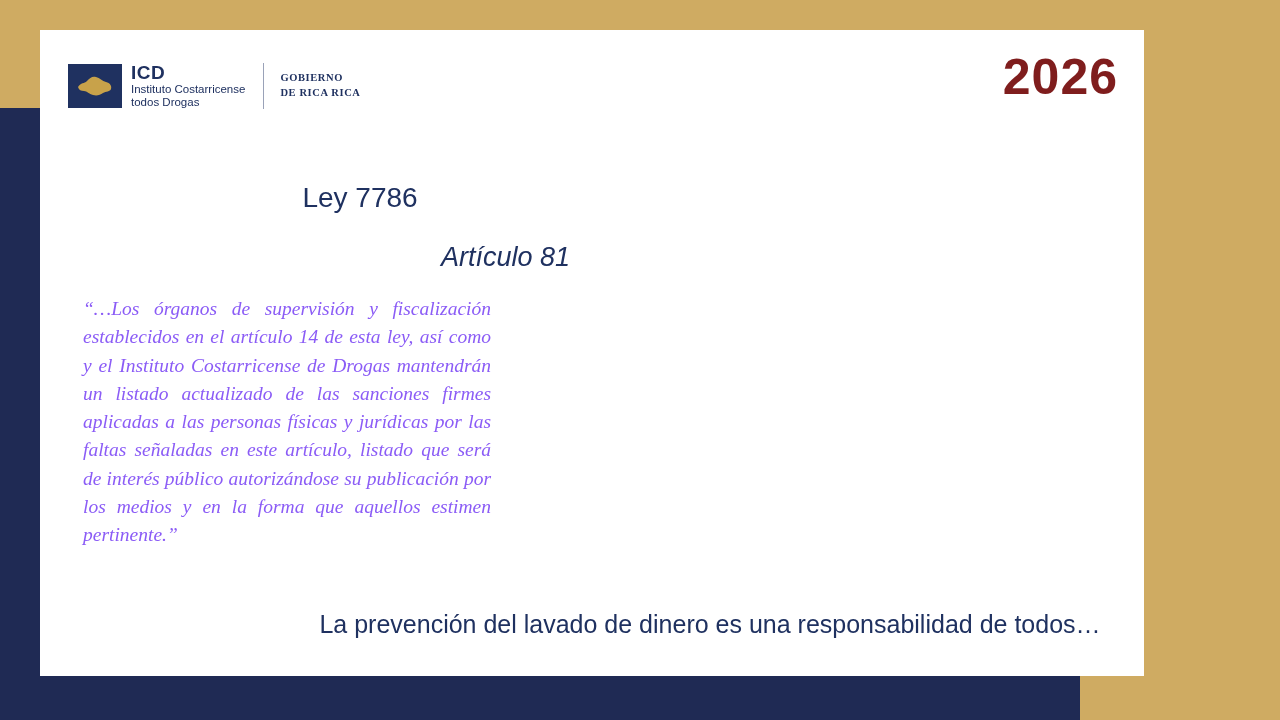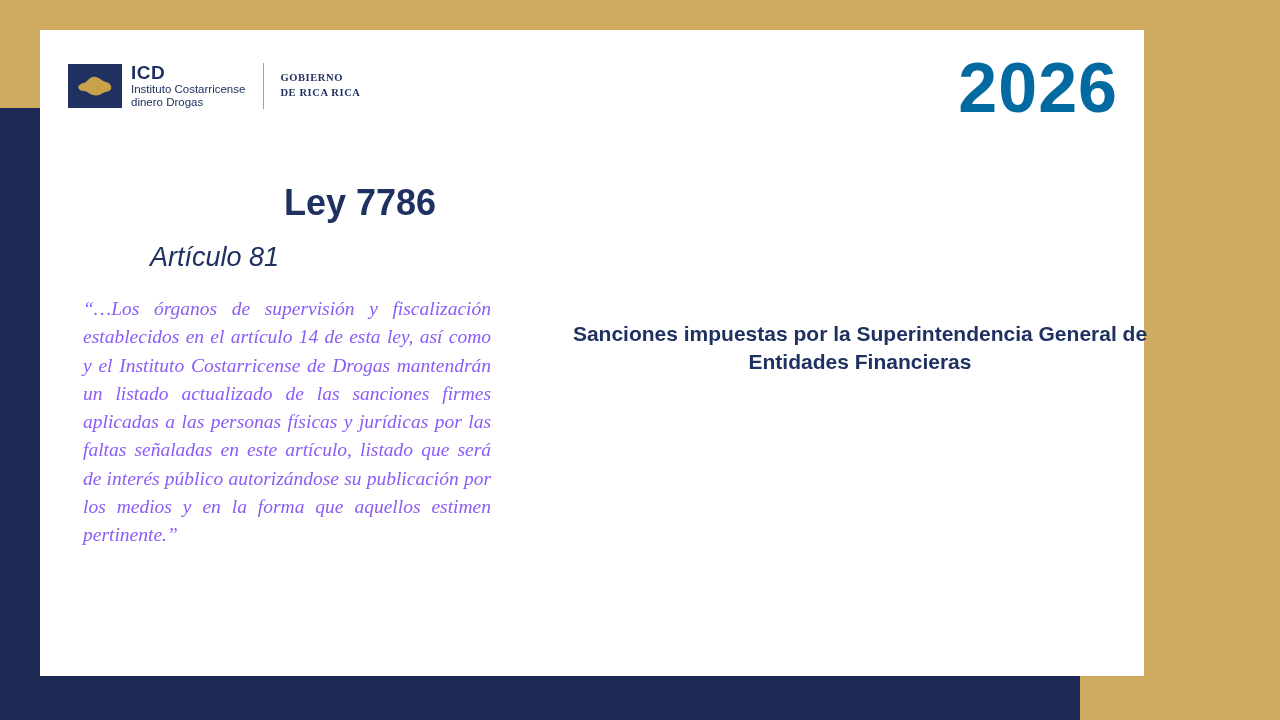--- a/index.html
+++ b/index.html
@@ -90,44 +90,44 @@
     font-weight: bold;
     line-height: 1.35;
     letter-spacing: 0.6px;
     font-family: Liberation Serif, serif;
   }
 
   .year {
     position: absolute;
     right: 26px;
     top: 18px;
-    font-size: 70px;
-    font-weight: bold;
-    color: #0369a1;
+    font-size: 50px;
+    font-weight: bold;
+    color: #7f1d1d;
     letter-spacing: 1px;
     font-family: "Liberation Sans", sans-serif;
   }
 
   
   .law-title {
     position: absolute;
     left: 110px;
     top: 152px;
     width: 420px;
     text-align: center;
     color: #1f3160;
-    font-size: 36px;
-    font-weight: bold;
+    font-size: 28px;
+    font-weight: normal;
   }
   .law-sub {
     position: absolute;
     left: 110px;
     top: 212px;
     width: 420px;
-    text-align: left;
+    text-align: right;
     color: #1f3160;
     font-size: 27px;
     font-style: italic;
   }
 
   
   .quote {
     position: absolute;
     left: 43px;
     top: 265px;
@@ -186,31 +186,31 @@
 
     <div class="logo-area">
       <div class="logo-mark">
         <svg class="cr-shape" viewBox="0 0 38 26">
           <path d="M2 14 C5 9, 8 11, 11 8 C14 5, 16 3, 20 4 C24 5, 26 8, 30 9 C34 10, 36 13, 35 16 C34 19, 30 18, 27 20 C24 22, 21 23, 17 22 C13 21, 11 18, 8 18 C5 18, 3 17, 2 14 Z" fill="#c8a24a"></path>
         </svg>
       </div>
       <div class="logo-text">
         <div class="icd">ICD</div>
         <div class="l1">Instituto Costarricense</div>
-        <div class="l2">dinero Drogas</div>
+        <div class="l2">todos Drogas</div>
       </div>
       <div class="logo-divider"></div>
       <div class="gov-text">
         <div>GOBIERNO</div>
         <div>DE RICA RICA</div>
       </div>
     </div>
 
     <div class="year">2026</div>
 
     <div class="law-title">Ley 7786</div>
     <div class="law-sub">Artículo 81</div>
     <div class="quote">“…Los órganos de supervisión y fiscalización establecidos en el artículo 14 de esta ley, así como y el Instituto Costarricense de Drogas mantendrán un listado actualizado de las sanciones firmes aplicadas a las personas físicas y jurídicas por las faltas señaladas en este artículo, listado que será de interés público autorizándose su publicación por los medios y en la forma que aquellos estimen pertinente.”</div>
 
-    <div class="right-heading">Sanciones impuestas por la Superintendencia General de Entidades Financieras</div>
-
+
+    <div class="footer-note">La prevención del lavado de dinero es una responsabilidad de todos…</div>
   </div>
 </div>
 
 </body></html>

